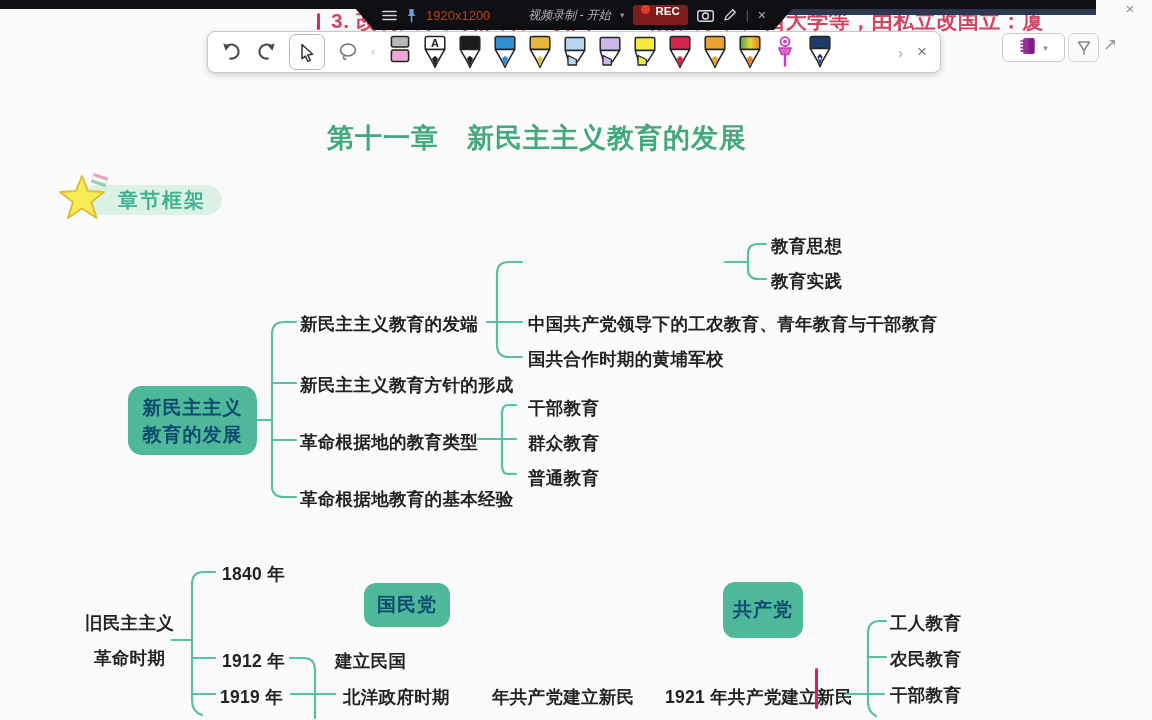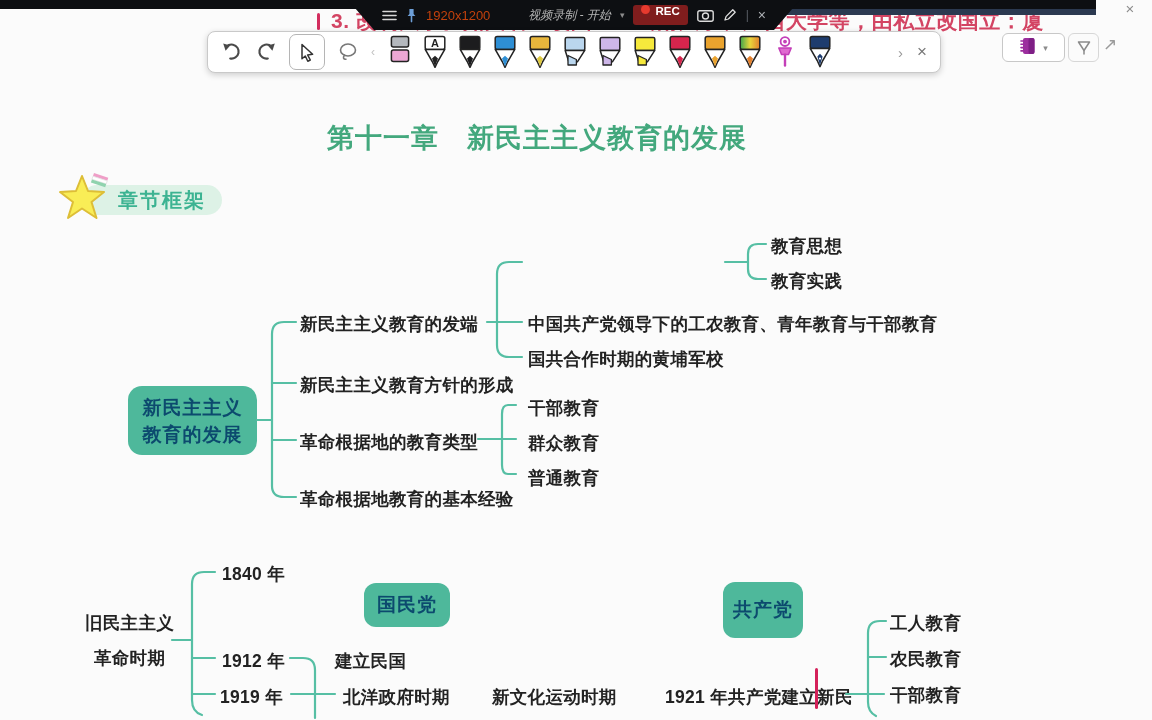--- a/index.html
+++ b/index.html
@@ -304,21 +304,21 @@
   <div class="maplabel" style="left:528px;top:466px;text-align:right;">普通教育</div>
   <div class="maplabel" style="left:300px;top:487px;">革命根据地教育的基本经验</div>
 
   <div class="maplabel" style="left:85px;top:611px;">旧民主主义</div>
   <div class="maplabel" style="left:94px;top:646px;">革命时期</div>
   <div class="maplabel" style="left:222px;top:562px;">1840 年</div>
   <div class="maplabel" style="left:222px;top:649px;">1912 年</div>
   <div class="maplabel" style="left:220px;top:685px;">1919 年</div>
   <div class="maplabel" style="left:335px;top:649px;">建立民国</div>
   <div class="maplabel" style="left:343px;top:685px;">北洋政府时期</div>
-  <div class="maplabel" style="left:492px;top:685px;">新文化运动时期</div>
+  <div class="maplabel" style="left:492px;top:685px;">年共产党建立新民</div>
   <div class="maplabel" style="left:665px;top:685px;">1921 年共产党建立新民</div>
   <div class="maplabel" style="left:890px;top:611px;">工人教育</div>
   <div class="maplabel" style="left:890px;top:647px;">农民教育</div>
   <div class="maplabel" style="left:890px;top:683px;">干部教育</div>
 
   <div id="badge-kmt" class="tealnode party-badge">
     <span>国民党</span>
   </div>
   <div id="badge-ccp" class="tealnode party-badge">
     <span>共产党</span>

